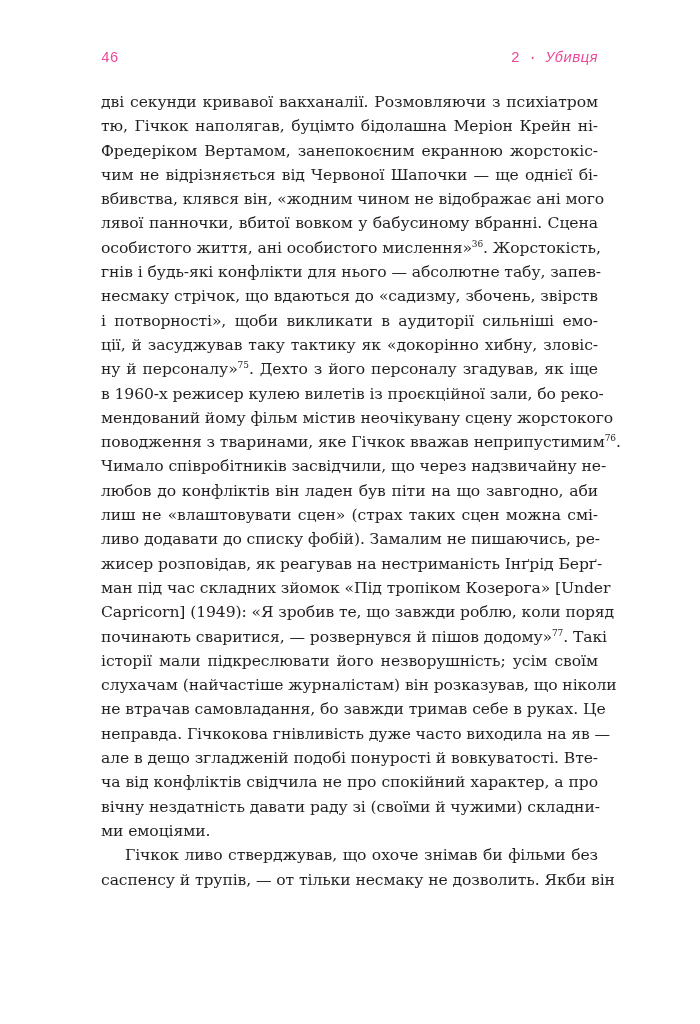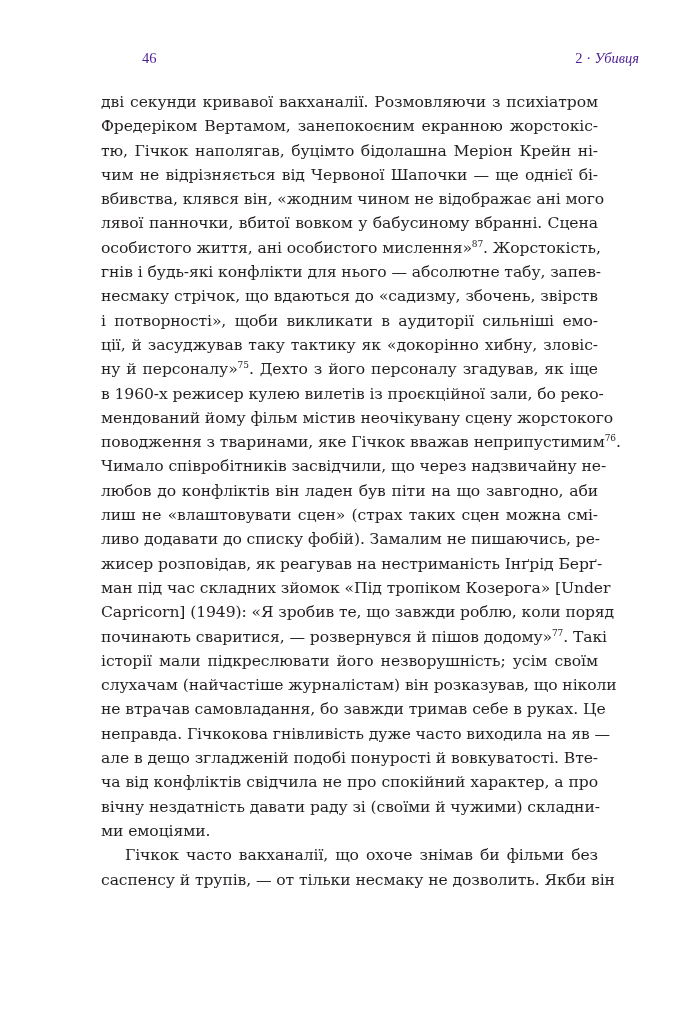--- a/index.html
+++ b/index.html
@@ -8,24 +8,23 @@
       background: #ffffff;
       position: relative;
       overflow: hidden;
       font-family: "DejaVu Serif", "Liberation Serif", serif;
       color: #231f20;
     }
     .page-header {
       position: absolute;
       top: 50px; left: 101px; width: 497px;
       height: 20px;
-      font-family: Liberation Serif, serif;
+      font-family: Liberation Mono, monospace;
       font-size: 14.5px;
-      color: #4c1d95;
-      margin-left: 41px;
+      color: #ec4899;
     }
     .page-number { position: absolute; left: 0; top: 0; }
     .running-head { position: absolute; right: 0; top: 0; }
     .running-head .chapter-title { font-style: italic; }
     .body-text {
       position: absolute;
       top: 90px; left: 101px; width: 497px;
     }
     .line {
       display: block;
@@ -44,26 +43,26 @@
 </head>
 <body>
 
 <div class="page-header">
   <span class="page-number">46</span>
   <span class="running-head"><span>2</span><span> · </span><span class="chapter-title">Убивця</span></span>
 </div>
 
 <div class="body-text" id="body-text">
     <span class="line"><span>дві секунди кривавої вакханалії. Розмовляючи з психіатром</span></span>
+    <span class="line"><span>тю, Гічкок наполягав, буцімто бідолашна Меріон Крейн ні-</span></span>
     <span class="line"><span>Фредеріком Вертамом, занепокоєним екранною жорстокіс-</span></span>
-    <span class="line"><span>тю, Гічкок наполягав, буцімто бідолашна Меріон Крейн ні-</span></span>
     <span class="line"><span>чим не відрізняється від Червоної Шапочки — ще однієї бі-</span></span>
     <span class="line"><span>вбивства, клявся він, «жодним чином не відображає ані мого</span></span>
     <span class="line"><span>лявої панночки, вбитої вовком у бабусиному вбранні. Сцена</span></span>
-    <span class="line"><span>особистого життя, ані особистого мислення»</span><sup>87</sup><span>. Жорстокість,</span></span>
+    <span class="line"><span>особистого життя, ані особистого мислення»</span><sup>36</sup><span>. Жорстокість,</span></span>
     <span class="line"><span>гнів і будь-які конфлікти для нього — абсолютне табу, запев-</span></span>
     <span class="line"><span>несмаку стрічок, що вдаються до «садизму, збочень, звірств</span></span>
     <span class="line"><span>і потворності», щоби викликати в аудиторії сильніші емо-</span></span>
     <span class="line"><span>ції, й засуджував таку тактику як «докорінно хибну, зловіс-</span></span>
     <span class="line"><span>ну й персоналу»</span><sup>75</sup><span>. Дехто з його персоналу згадував, як іще</span></span>
     <span class="line"><span>в 1960-х режисер кулею вилетів із проєкційної зали, бо реко-</span></span>
     <span class="line"><span>мендований йому фільм містив неочікувану сцену жорстокого</span></span>
     <span class="line"><span>поводження з тваринами, яке Гічкок вважав неприпустимим</span><sup>76</sup><span>.</span></span>
     <span class="line"><span>Чимало співробітників засвідчили, що через надзвичайну не-</span></span>
     <span class="line"><span>любов до конфліктів він ладен був піти на що завгодно, аби</span></span>
@@ -74,15 +73,15 @@
     <span class="line"><span>Capricorn] (1949): «Я зробив те, що завжди роблю, коли поряд</span></span>
     <span class="line"><span>починають сваритися, — розвернувся й пішов додому»</span><sup>77</sup><span>. Такі</span></span>
     <span class="line"><span>історії мали підкреслювати його незворушність; усім своїм</span></span>
     <span class="line"><span>слухачам (найчастіше журналістам) він розказував, що ніколи</span></span>
     <span class="line"><span>не втрачав самовладання, бо завжди тримав себе в руках. Це</span></span>
     <span class="line"><span>неправда. Гічкокова гнівливість дуже часто виходила на яв —</span></span>
     <span class="line"><span>але в дещо згладженій подобі понурості й вовкуватості. Вте-</span></span>
     <span class="line"><span>ча від конфліктів свідчила не про спокійний характер, а про</span></span>
     <span class="line"><span>вічну нездатність давати раду зі (своїми й чужими) складни-</span></span>
     <span class="line last"><span>ми емоціями.</span></span>
-    <span class="line indent"><span>Гічкок часто вакханалії, що охоче знімав би фільми без</span></span>
+    <span class="line indent"><span>Гічкок ливо стверджував, що охоче знімав би фільми без</span></span>
     <span class="line last"><span>саспенсу й трупів, — от тільки несмаку не дозволить. Якби він</span></span>
   </div>
 
 </body></html>

